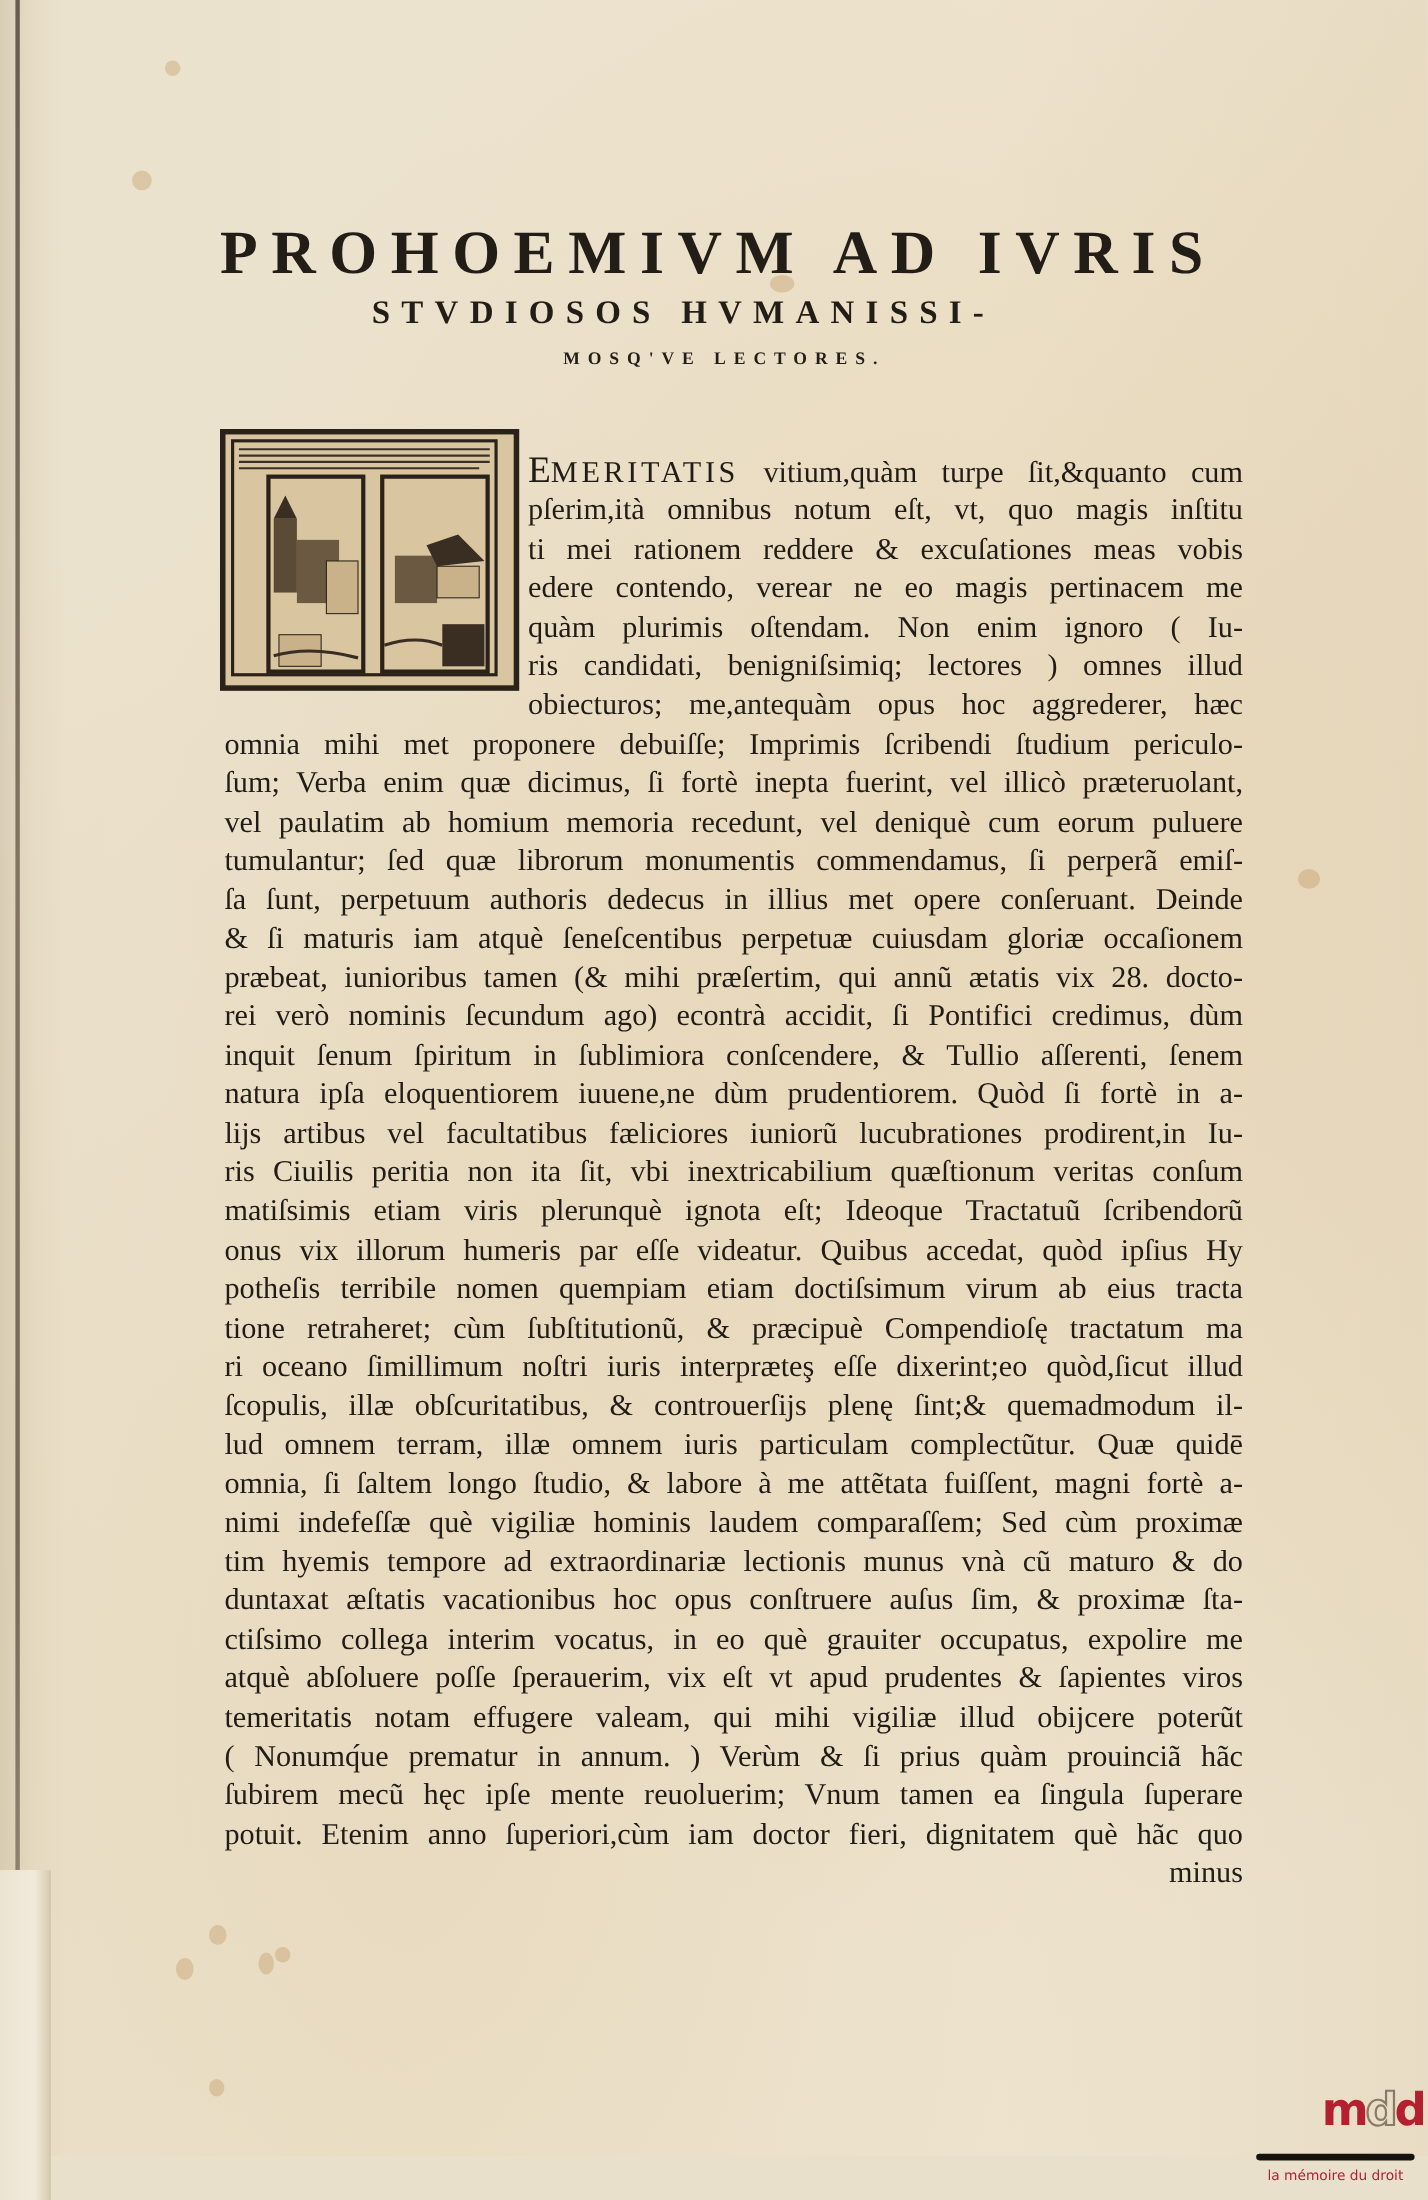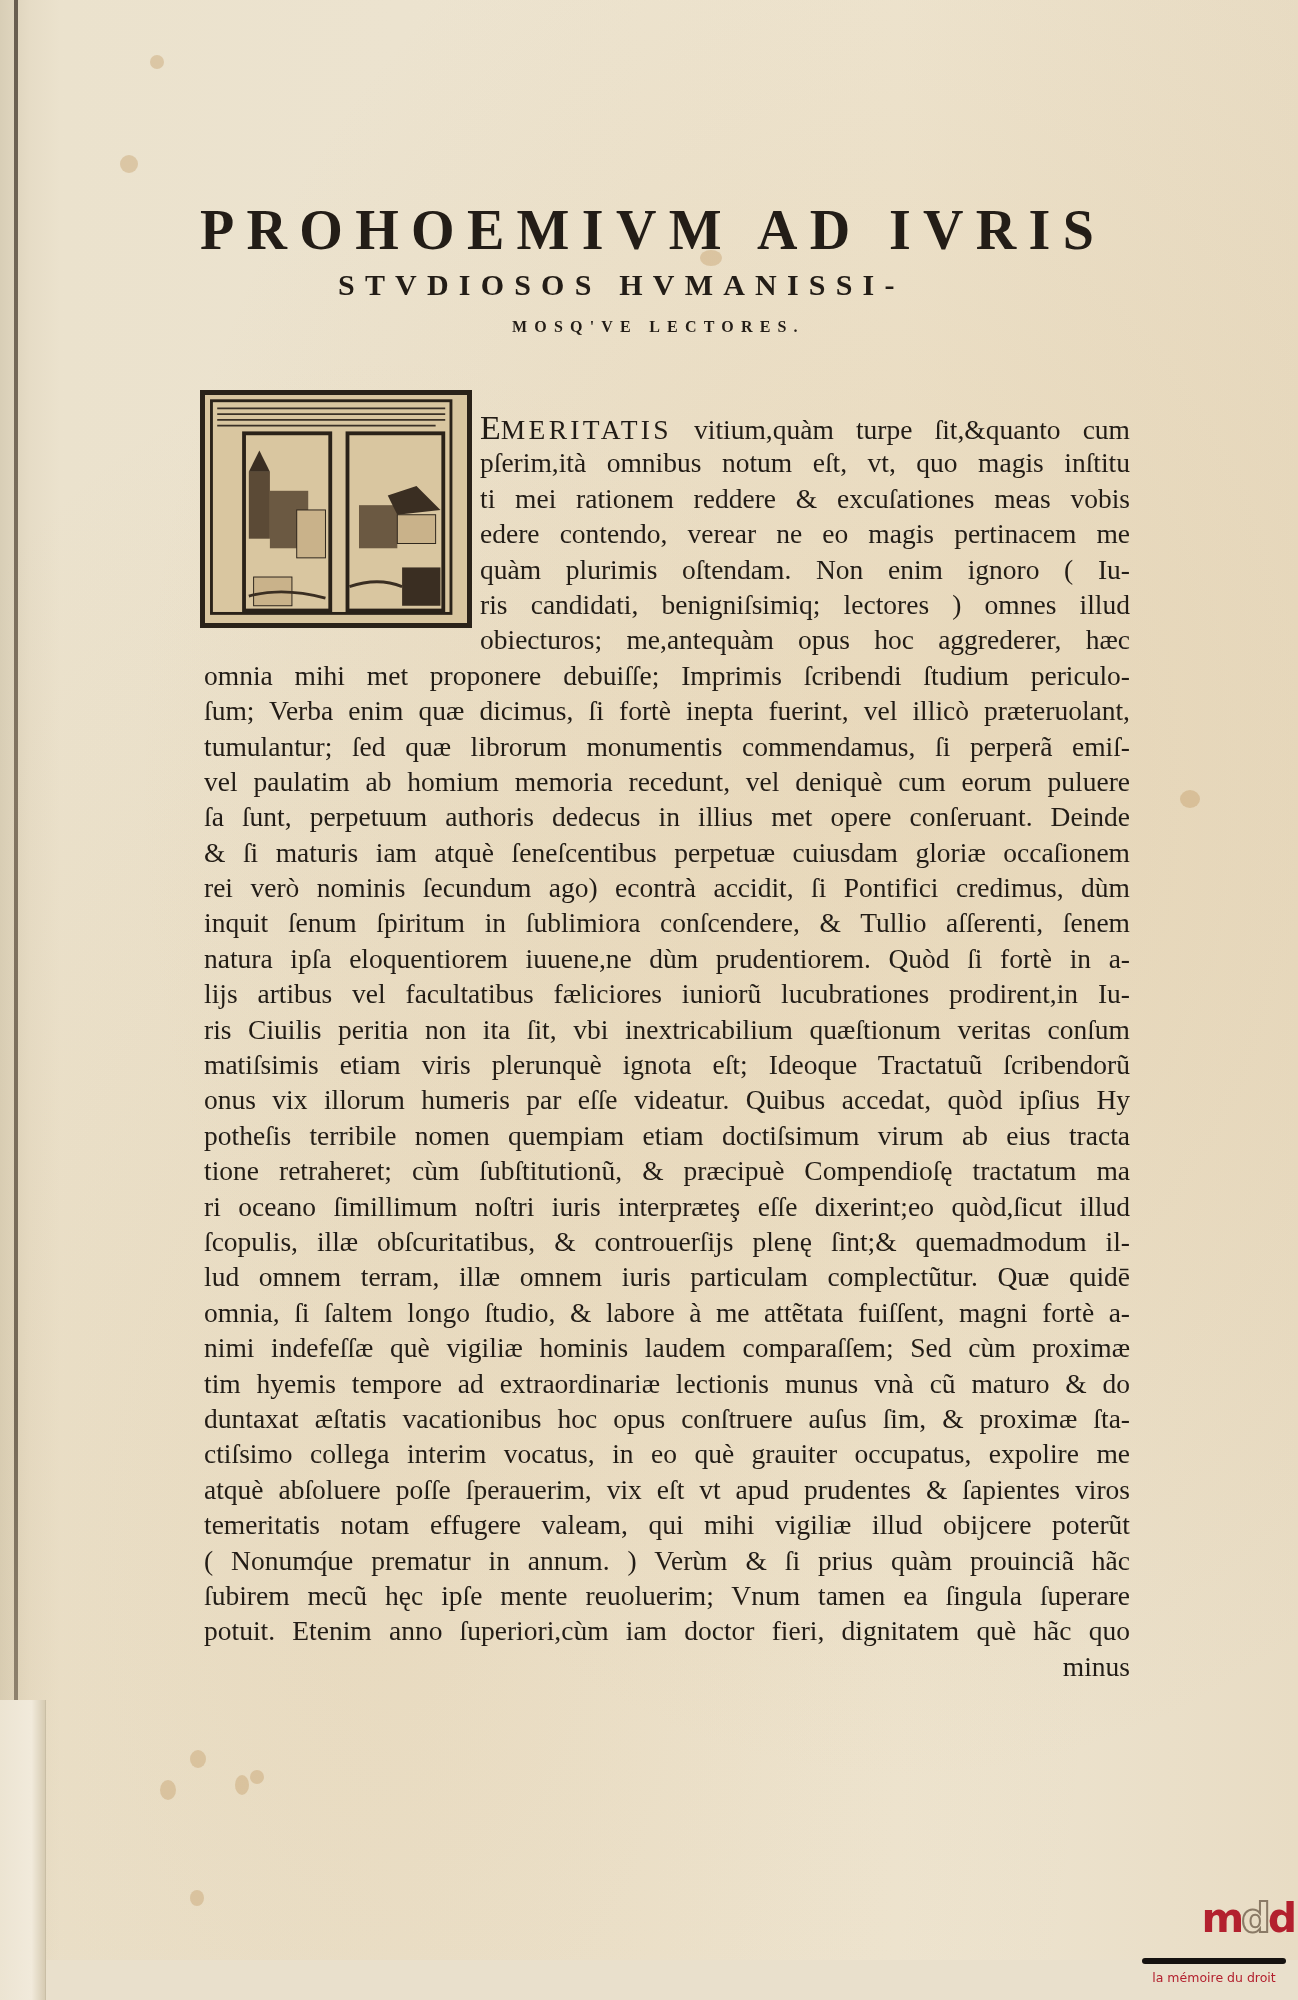--- a/index.html
+++ b/index.html
@@ -113,24 +113,25 @@
   <div class="body-text">
     <span class="line indent"><span class="bigE">E</span><span class="smallcaps">MERITATIS</span><span> vitium,quàm turpe ſit,&amp;quanto cum</span></span>
     <span class="line indent">pſerim,ità omnibus notum eſt, vt, quo magis inſtitu</span>
     <span class="line indent">ti mei rationem reddere &amp; excuſationes meas vobis</span>
     <span class="line indent">edere contendo, verear ne eo magis pertinacem me</span>
     <span class="line indent">quàm plurimis oſtendam. Non enim ignoro ( Iu-</span>
     <span class="line indent">ris candidati, benigniſsimiq; lectores ) omnes illud</span>
     <span class="line indent">obiecturos; me,antequàm opus hoc aggrederer, hæc</span>
     <span class="line">omnia mihi met proponere debuiſſe; Imprimis ſcribendi ſtudium periculo-</span>
     <span class="line">ſum; Verba enim quæ dicimus, ſi fortè inepta fuerint, vel illicò præteruolant,</span>
+    <span class="line">vel paulatim ab homium memoria recedunt, vel deniquè cum eorum puluere</span>
     <span class="line">tumulantur; ſed quæ librorum monumentis commendamus, ſi perperã emiſ-</span>
-    <span class="line">vel paulatim ab homium memoria recedunt, vel deniquè cum eorum puluere</span>
     <span class="line">ſa ſunt, perpetuum authoris dedecus in illius met opere conſeruant. Deinde</span>
     <span class="line">&amp; ſi maturis iam atquè ſeneſcentibus perpetuæ cuiusdam gloriæ occaſionem</span>
+    <span class="line">præbeat, iunioribus tamen (&amp; mihi præſertim, qui annũ ætatis vix 28. docto-</span>
     <span class="line">rei verò nominis ſecundum ago) econtrà accidit, ſi Pontifici credimus, dùm</span>
     <span class="line">inquit ſenum ſpiritum in ſublimiora conſcendere, &amp; Tullio aſſerenti, ſenem</span>
     <span class="line">natura ipſa eloquentiorem iuuene,ne dùm prudentiorem. Quòd ſi fortè in a-</span>
     <span class="line">lijs artibus vel facultatibus fæliciores iuniorũ lucubrationes prodirent,in Iu-</span>
     <span class="line">ris Ciuilis peritia non ita ſit, vbi inextricabilium quæſtionum veritas conſum</span>
     <span class="line">matiſsimis etiam viris plerunquè ignota eſt; Ideoque Tractatuũ ſcribendorũ</span>
     <span class="line">onus vix illorum humeris par eſſe videatur. Quibus accedat, quòd ipſius Hy</span>
     <span class="line">potheſis terribile nomen quempiam etiam doctiſsimum virum ab eius tracta</span>
     <span class="line">tione retraheret; cùm ſubſtitutionũ, &amp; præcipuè Compendioſę tractatum ma</span>
     <span class="line">ri oceano ſimillimum noſtri iuris interpræteş eſſe dixerint;eo quòd,ſicut illud</span>

